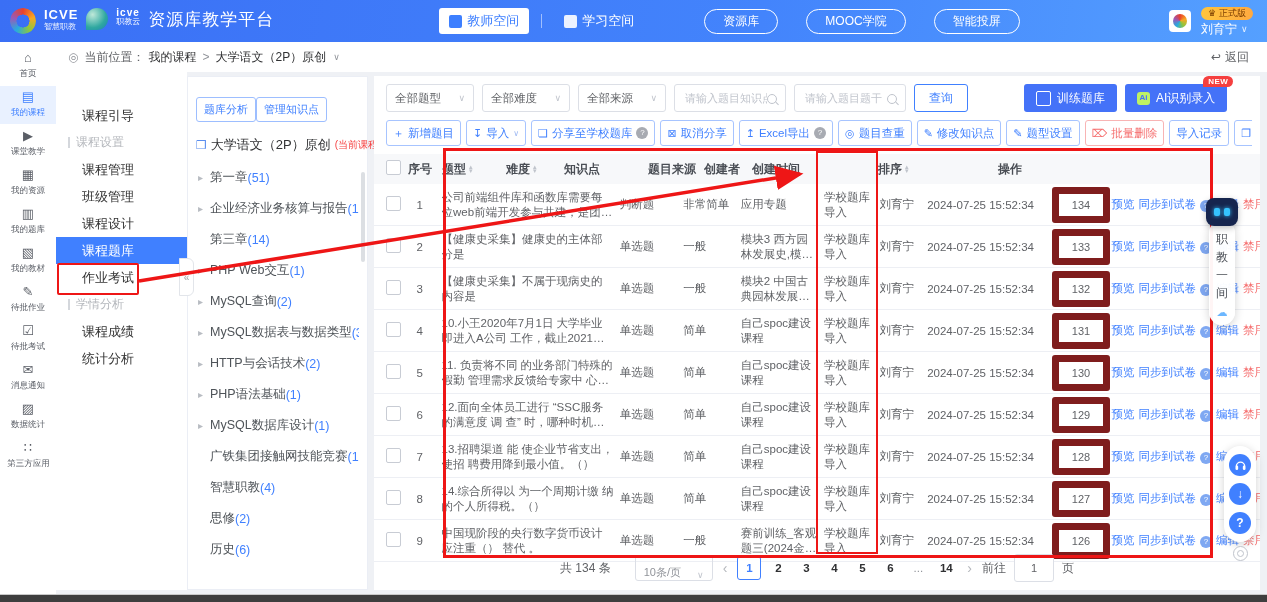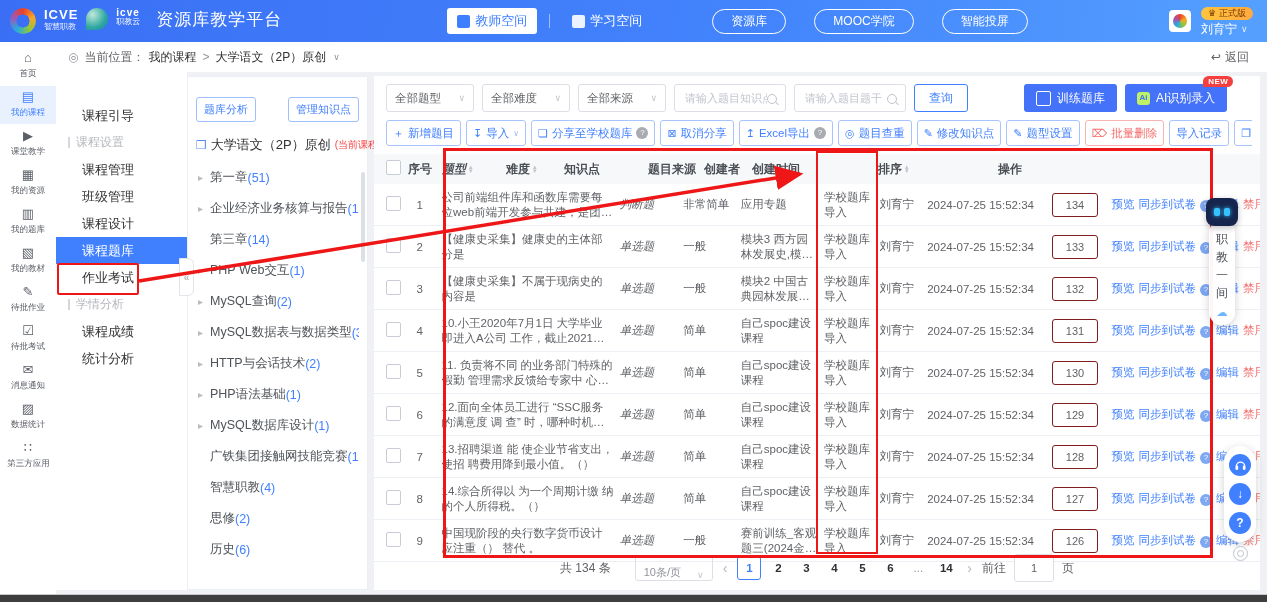--- a/index.html
+++ b/index.html
@@ -14,21 +14,21 @@
          background:conic-gradient(#E8412C,#F7A823,#8DC63F,#27AAE1,#9B59B6,#E8412C);
          -webkit-mask:radial-gradient(circle at 50% 50%,transparent 35%,#000 36%);
          mask:radial-gradient(circle at 50% 50%,transparent 35%,#000 36%);}
   .logo-txt{display:flex;flex-direction:column;line-height:1;}
   .logo-txt .l1{font-weight:bold;font-size:13px;letter-spacing:1px;}
   .logo-txt .l2{font-size:8px;opacity:.9;margin-top:2px;}
   .flower{width:22px;height:22px;border-radius:50% 50% 50% 0;
           background:radial-gradient(circle at 30% 30%,#BFE8D9,#2FA8A0 60%,#1C7FB8);}
   .logo2-txt{display:flex;flex-direction:column;line-height:1;font-size:8px;}
   .logo2-txt .l1{font-weight:bold;font-size:10px;letter-spacing:1px;}
-  .plat-title{font-size:17px;margin-left:8px;letter-spacing:1px;}
+  .plat-title{font-size:17px;margin-left:0;letter-spacing:1px;}
   .hnav{display:flex;align-items:center;gap:12px;margin-left:165px;}
   .hnav-item{display:flex;align-items:center;gap:5px;font-size:13px;cursor:pointer;padding:4px 10px;border-radius:3px;}
   .hnav-item.active{background:#fff;color:#3D7FFF;}
   .hnav-ico{width:13px;height:13px;border-radius:2px;background:#3D7FFF;display:inline-block;}
   .hnav-item.active .hnav-ico{background:#3D7FFF;}
   .hnav-item:not(.active) .hnav-ico{background:rgba(255,255,255,.9);}
   .hnav-div{width:1px;height:14px;background:rgba(255,255,255,.5);}
   .hpills{display:flex;gap:28px;margin-left:60px;}
   .hpill{border:1px solid #fff;border-radius:14px;padding:3px 18px;font-size:12px;cursor:pointer;white-space:nowrap;}
   .huser{margin-left:auto;display:flex;align-items:center;gap:10px;padding-right:14px;}
@@ -66,21 +66,21 @@
   .collapse-tab{position:absolute;left:179px;top:258px;width:13px;height:36px;background:#fff;border:1px solid #E2E5EA;
         border-radius:0 6px 6px 0;display:flex;align-items:center;justify-content:center;color:#A0A3A8;font-size:10px;cursor:pointer;z-index:3;}
   
   .tree{position:absolute;left:187px;top:76px;width:181px;height:514px;background:#fff;border:1px solid #EBEEF5;
         box-sizing:border-box;padding:10px 8px;z-index:2;}
   .tsearch{position:relative;height:28px;border:1px solid #DCDFE6;border-radius:4px;display:flex;align-items:center;}
   .tsearch input{border:none;outline:none;width:130px;margin-left:8px;font-size:11px;color:#606266;font-family:inherit;}
   .tsearch input::placeholder{color:#C0C4CC;}
   .mag{position:absolute;right:8px;top:8px;width:8px;height:8px;border:1.4px solid #C0C4CC;border-radius:50%;}
   .mag::after{content:"";position:absolute;left:7px;top:8px;width:4px;height:1.4px;background:#C0C4CC;transform:rotate(45deg);}
-  .tree-btns{display:flex;justify-content:space-between;margin-top:10px;}
+  .tree-btns{display:flex;justify-content:flex-start;margin-top:10px;}
   .tbtn{border:1px solid #9DBEFF;color:#4080FF;background:#fff;border-radius:3px;font-size:11px;
         padding:4px 7px;cursor:pointer;white-space:nowrap;font-family:inherit;}
   .tree-root{margin-top:14px;font-size:13px;color:#303133;display:flex;align-items:center;gap:4px;white-space:nowrap;}
   .tree-root .root-ico{color:#5A8DEE;font-size:12px;}
   .root-tag{color:#F53F3F;font-size:10px;}
   .tree-nodes{margin-top:8px;}
   .tnode{height:31px;display:flex;align-items:center;font-size:12.5px;color:#4E5358;cursor:pointer;white-space:nowrap;overflow:hidden;}
   .tnode .arr{width:12px;color:#B8BCC2;font-size:10px;flex:none;margin-left:2px;}
   .tnode .cnt{color:#4080FF;}
   .tree-scroll{position:absolute;right:2px;top:95px;width:4px;height:90px;background:#DCDFE3;border-radius:2px;}
@@ -110,34 +110,34 @@
             text-align:center;display:inline-block;}
   .ocaret{font-size:8px;color:#9FB9F2;}
   
   .tablewrap{position:absolute;left:0;top:78px;width:886px;}
   .thead{display:flex;align-items:center;height:30px;background:#F7F8FA;font-size:12px;color:#4A4E55;font-weight:bold;}
   .trow{display:flex;align-items:center;height:41px;border-bottom:1px solid #EDEFF4;font-size:11.5px;color:#606266;}
   .cell{box-sizing:border-box;padding-right:6px;overflow:hidden;}
   .c-check{width:30px;padding-left:12px;}
   .c-no{width:38px;text-align:center;}
   .c-stem{width:180px;}
-  .c-type{width:56px;font-style:italic;}
+  .c-type{width:56px;}
   .c-diff{width:58px;margin-left:8px;}
   .c-kp{width:84px;}
   .c-src{width:56px;}
   .c-cre{width:48px;}
   .c-time{width:126px;}
   .c-sort{width:60px;}
   .c-ops{width:150px;white-space:nowrap;}
   .thead .c-ops{text-align:center;}
   .clamp2{display:-webkit-box;-webkit-line-clamp:2;-webkit-box-orient:vertical;overflow:hidden;line-height:15px;max-height:30px;}
   .cbx{width:13px;height:13px;border:1px solid #C8CCD4;border-radius:2px;background:#fff;display:inline-block;cursor:pointer;}
   .sort-carets{display:inline-flex;flex-direction:column;margin-left:3px;vertical-align:middle;line-height:4.5px;}
   .sort-carets span{font-size:7px;color:#C0C4CC;}
-  .sort-box{width:44px;height:22px;border:1px solid #7f1d1d;border-radius:3px;display:flex;align-items:center;
+  .sort-box{width:44px;height:22px;border:7px solid #7f1d1d;border-radius:3px;display:flex;align-items:center;
             justify-content:center;color:#606266;font-size:11px;background:#fff;}
   .oplink{color:#4080FF;cursor:pointer;margin-right:4px;}
   .oplink.danger{color:#F56C6C;}
   .ophelp{width:12px;height:12px;border-radius:50%;background:#7FA8F2;color:#fff;font-size:8px;line-height:12px;
           text-align:center;display:inline-block;margin-right:4px;}
   
   .pager{position:absolute;left:0;bottom:8px;width:886px;display:flex;justify-content:center;align-items:center;
          gap:8px;font-size:12px;color:#606266;}
   .psel{width:78px;height:26px;border:1px solid #DCDFE6;border-radius:3px;display:flex;align-items:flex-end;
         justify-content:space-between;padding:0 8px;box-sizing:border-box;color:#909399;font-size:11px;cursor:pointer;margin-left:16px;}

